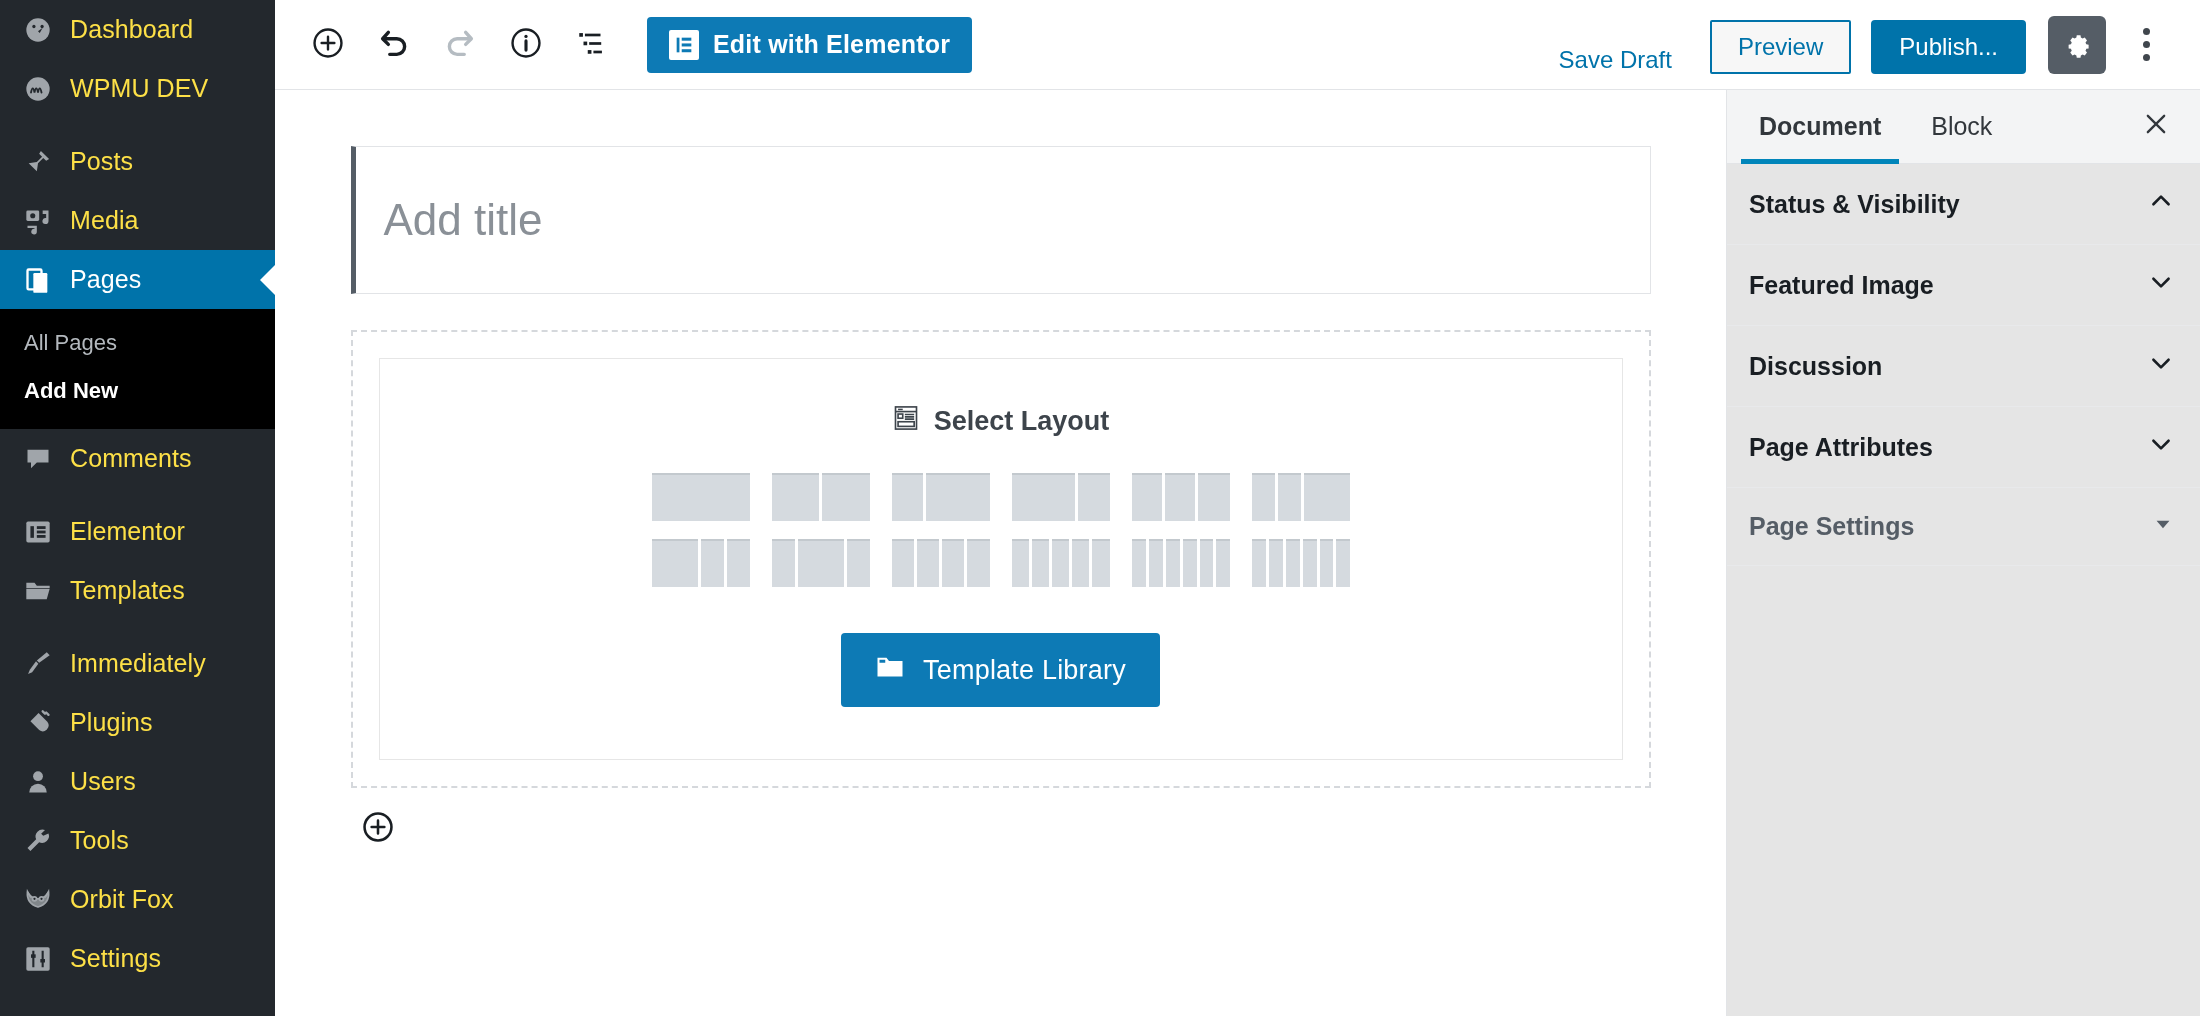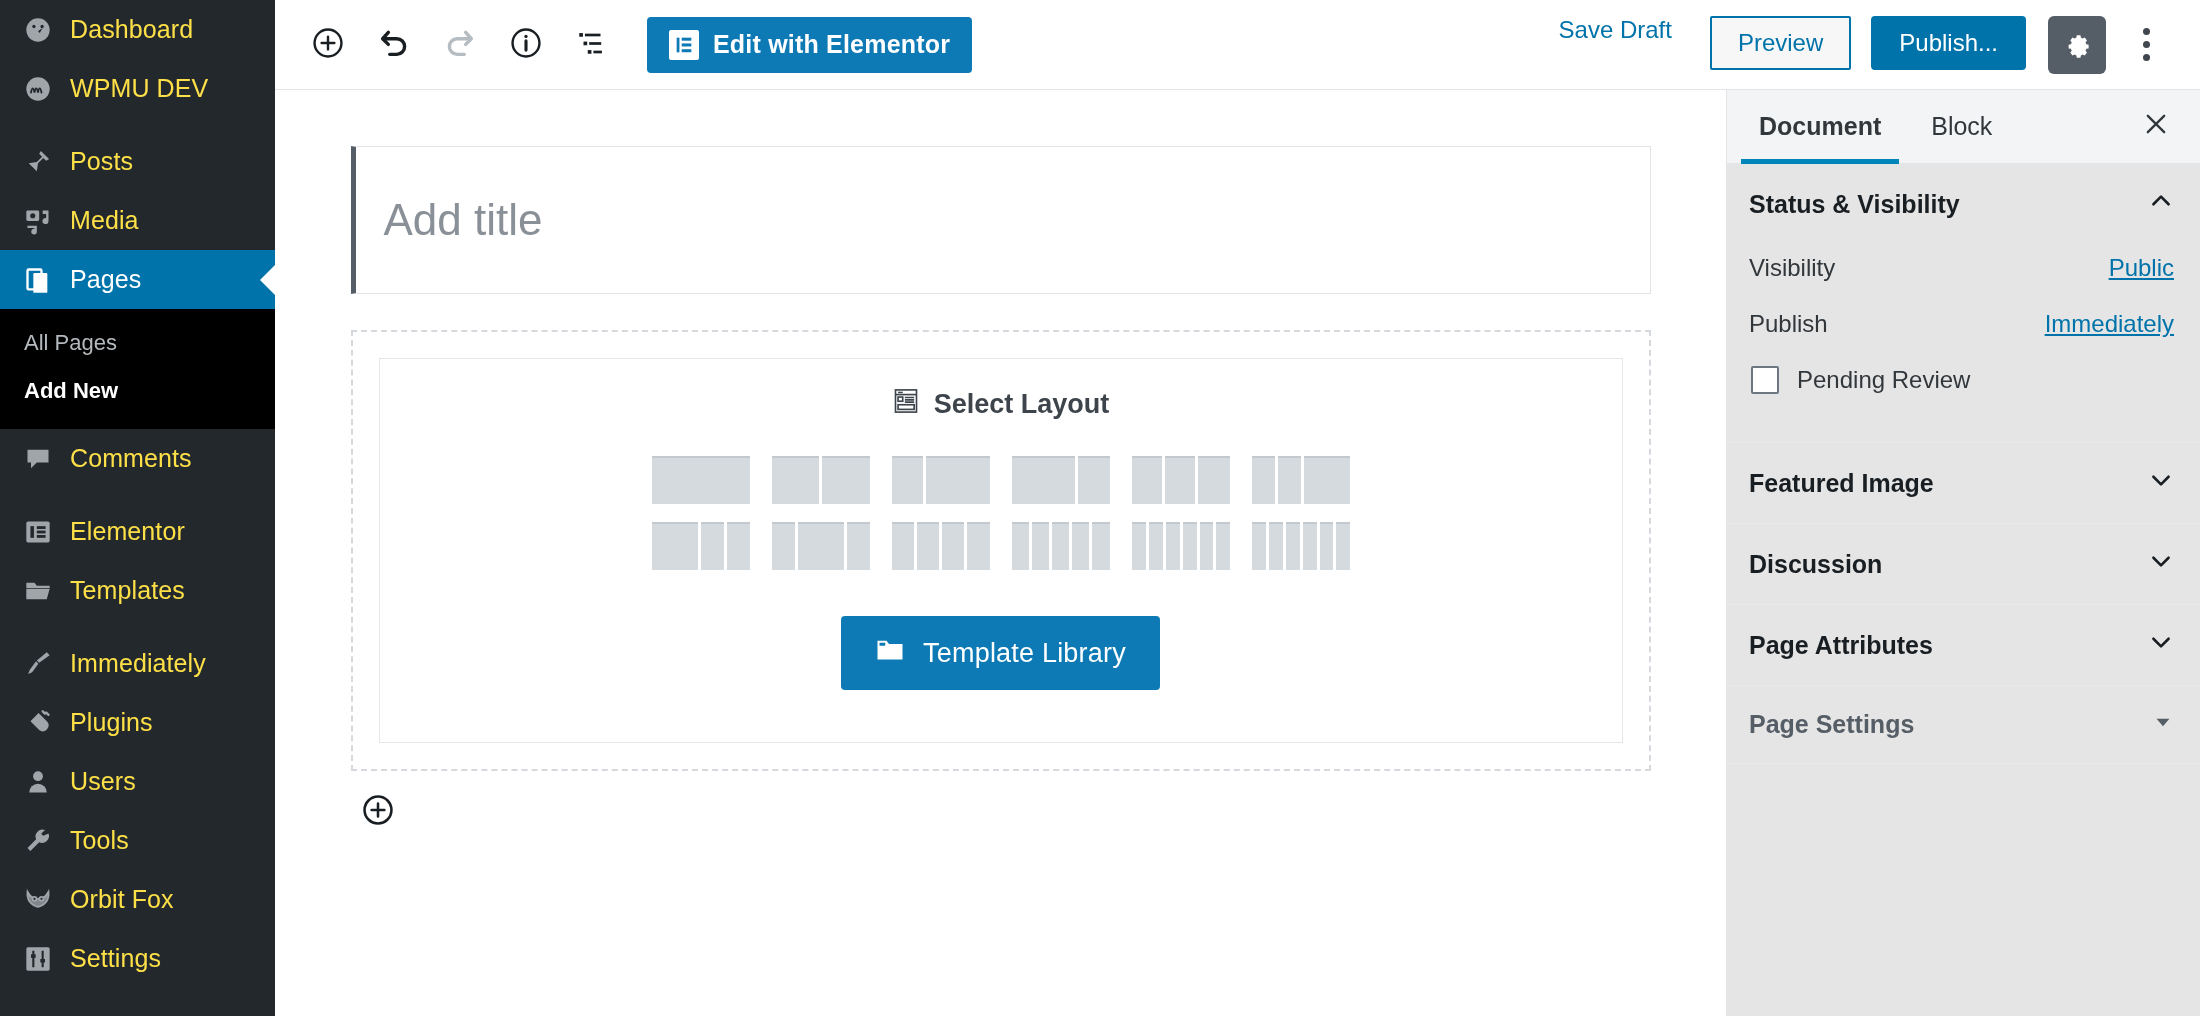--- a/index.html
+++ b/index.html
@@ -77,21 +77,21 @@
     background: #0d7ab5; color: #fff;
     border: none; border-radius: 4px;
     display: flex; align-items: center; gap: 14px;
     font-size: 25px; font-weight: bold; letter-spacing: .2px;
     cursor: pointer;
   }
   .elementor-btn .el-ic {
     width: 30px; height: 30px; background: #fff; border-radius: 2px;
     display: flex; align-items: center; justify-content: center;
   }
-  .tb-right { margin-left: auto; display: flex; align-items: flex-start; gap: 4px; }
+  .tb-right { margin-left: auto; display: flex; align-items: flex-end; gap: 4px; }
   .save-draft {
     font-size: 24px; color: #0073aa; background: none; border: none;
     padding: 0 24px; cursor: pointer;
   }
   .preview-btn {
     font-size: 24px; color: #0073aa;
     background: #f7f7f7; border: 2px solid #0073aa; border-radius: 2px;
     height: 54px; padding: 0 26px; margin-left: 10px; cursor: pointer;
   }
   .publish-btn {
@@ -129,21 +129,21 @@
   }
   .title-placeholder { font-size: 44px; color: #8a9097; }
 
   .elementor-wrap {
     margin-top: 36px;
     border: 2px dashed #d5d8dc;
     padding: 26px;
   }
   .elementor-inner {
     border: 1px solid #e6e6e6;
-    padding: 28px 0 52px 0;
+    padding: 45px 0 52px 0;
     display: flex; flex-direction: column; align-items: center;
   }
   .select-layout-head {
     display: flex; align-items: center; gap: 14px;
     font-size: 27px; font-weight: bold; color: #3d444b;
     margin-bottom: 34px;
   }
   .layouts { display: flex; flex-direction: column; gap: 18px; }
   .layout-row { display: flex; gap: 22px; }
   .preset { display: flex; gap: 3px; height: 48px; width: 98px; }
@@ -604,34 +604,20 @@
 
         <div class="panel-section">
           <div class="panel-section-head">
             <span>Status &amp; Visibility</span>
             <span class="chev">
               <svg width="26" height="26" viewBox="0 0 24 24" fill="none" stroke="#191e23" stroke-width="2.4" stroke-linecap="round" stroke-linejoin="round">
                   <path d="M5 15 L12 8 L19 15"></path>
                 </svg>
             </span>
           </div>
-          <div class="panel-body">
-            <div class="panel-row">
-              <span>Visibility</span>
-              <a>Public</a>
-            </div>
-            <div class="panel-row">
-              <span>Publish</span>
-              <a>Immediately</a>
-            </div>
-            <div class="panel-check">
-              <span class="box"></span>
-              <span>Pending Review</span>
-            </div>
-          </div>
         </div>
 
         <div class="panel-section">
           <div class="panel-section-head">
             <span>Featured Image</span>
             <span class="chev">
               <svg width="26" height="26" viewBox="0 0 24 24" fill="none" stroke="#191e23" stroke-width="2.4" stroke-linecap="round" stroke-linejoin="round">
                   <path d="M5 9 L12 16 L19 9"></path>
                 </svg>
             </span>

